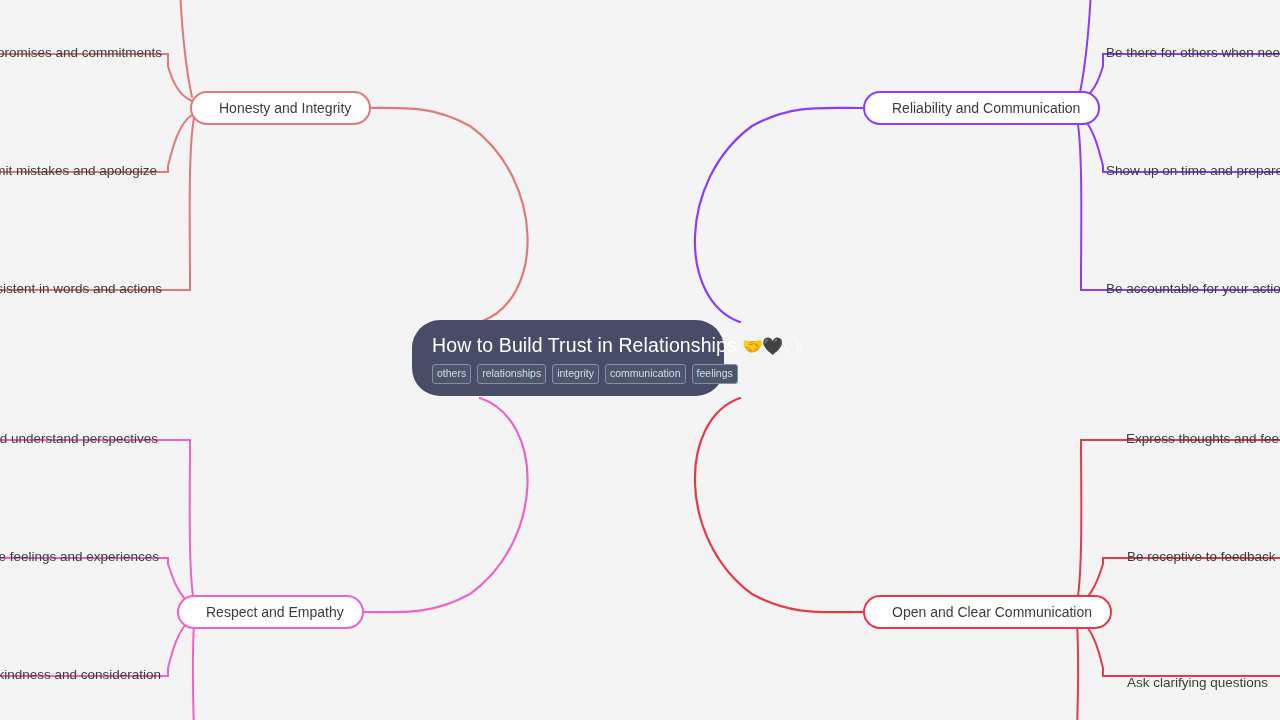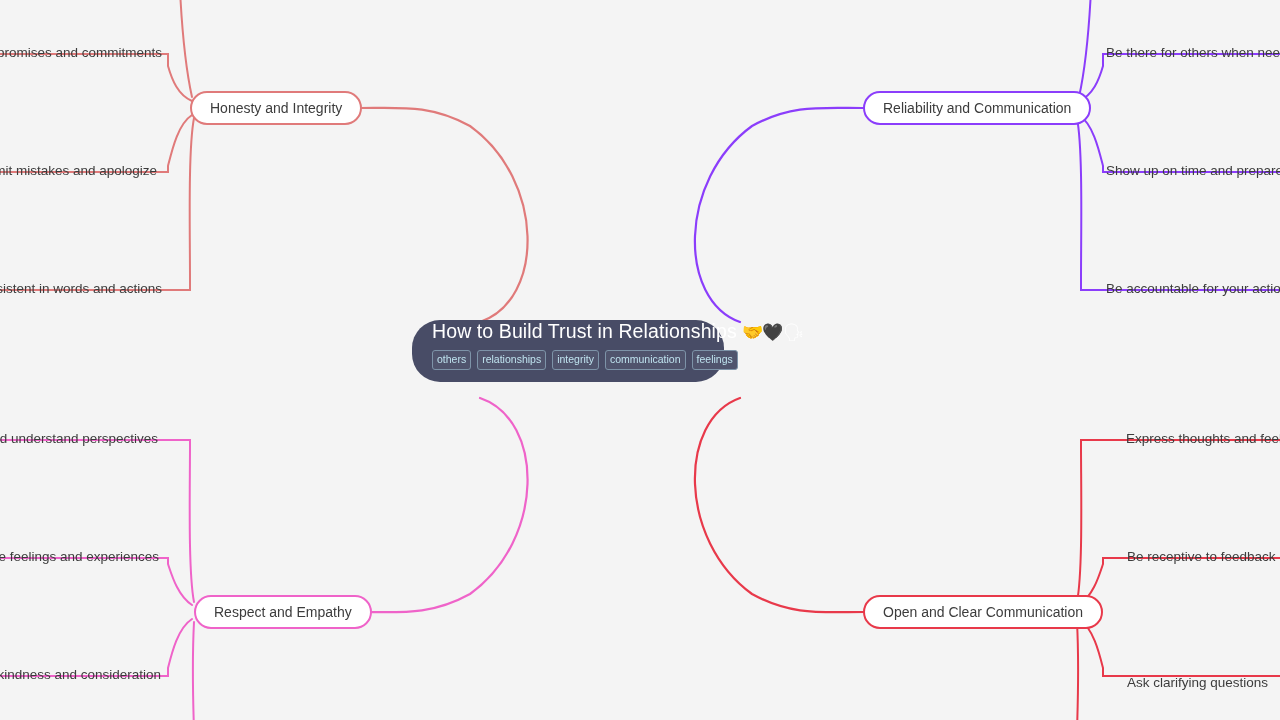--- a/index.html
+++ b/index.html
@@ -28,21 +28,21 @@
 
   
   .center-node {
     position: absolute;
     left: 412px;
     top: 320px;
     width: 312px;
     box-sizing: border-box;
     background: #484c66;
     border-radius: 28px;
-    padding: 0 20px 12px 20px;
+    padding: 14px 20px 12px 20px;
     z-index: 5;
   }
   .center-title {
     color: #ffffff;
     font-size: 19.5px;
     font-weight: 400;
     line-height: 1.2;
     letter-spacing: 0.1px;
     white-space: nowrap;
   }
@@ -78,20 +78,21 @@
     align-items: center;
     justify-content: center;
     padding: 0 18px;
     white-space: nowrap;
     z-index: 4;
   }
   .branch-node .branch-label {
     font-size: 14px;
     color: #3c3c3c;
     line-height: 1;
+    margin-left: 9px;
   }
 
   
   .leaf {
     position: absolute;
     white-space: nowrap;
     font-size: 13.5px;
     color: #3c3c3c;
     line-height: 1;
     z-index: 3;
@@ -171,21 +172,21 @@
   </div>
 
   <div class="branch-node" style="left:190px; top:91px; border-color:#e07a7a;">
     <span class="branch-label">Honesty and Integrity</span>
   </div>
 
   <div class="branch-node" style="left:863px; top:91px; border-color:#8b3dfb;">
     <span class="branch-label">Reliability and Communication</span>
   </div>
 
-  <div class="branch-node" style="left:194px; top:595px; border-color:#ef63c9;">
+  <div class="branch-node" style="left:177px; top:595px; border-color:#ef63c9;">
     <span class="branch-label">Respect and Empathy</span>
   </div>
 
   <div class="branch-node" style="left:863px; top:595px; border-color:#e8394a;">
     <span class="branch-label">Open and Clear Communication</span>
   </div>
 
   <div class="leaf left" style="left:-48px; top:46px; width:210px; text-align:right;">
     <span>Keep promises and commitments</span>
   </div>

